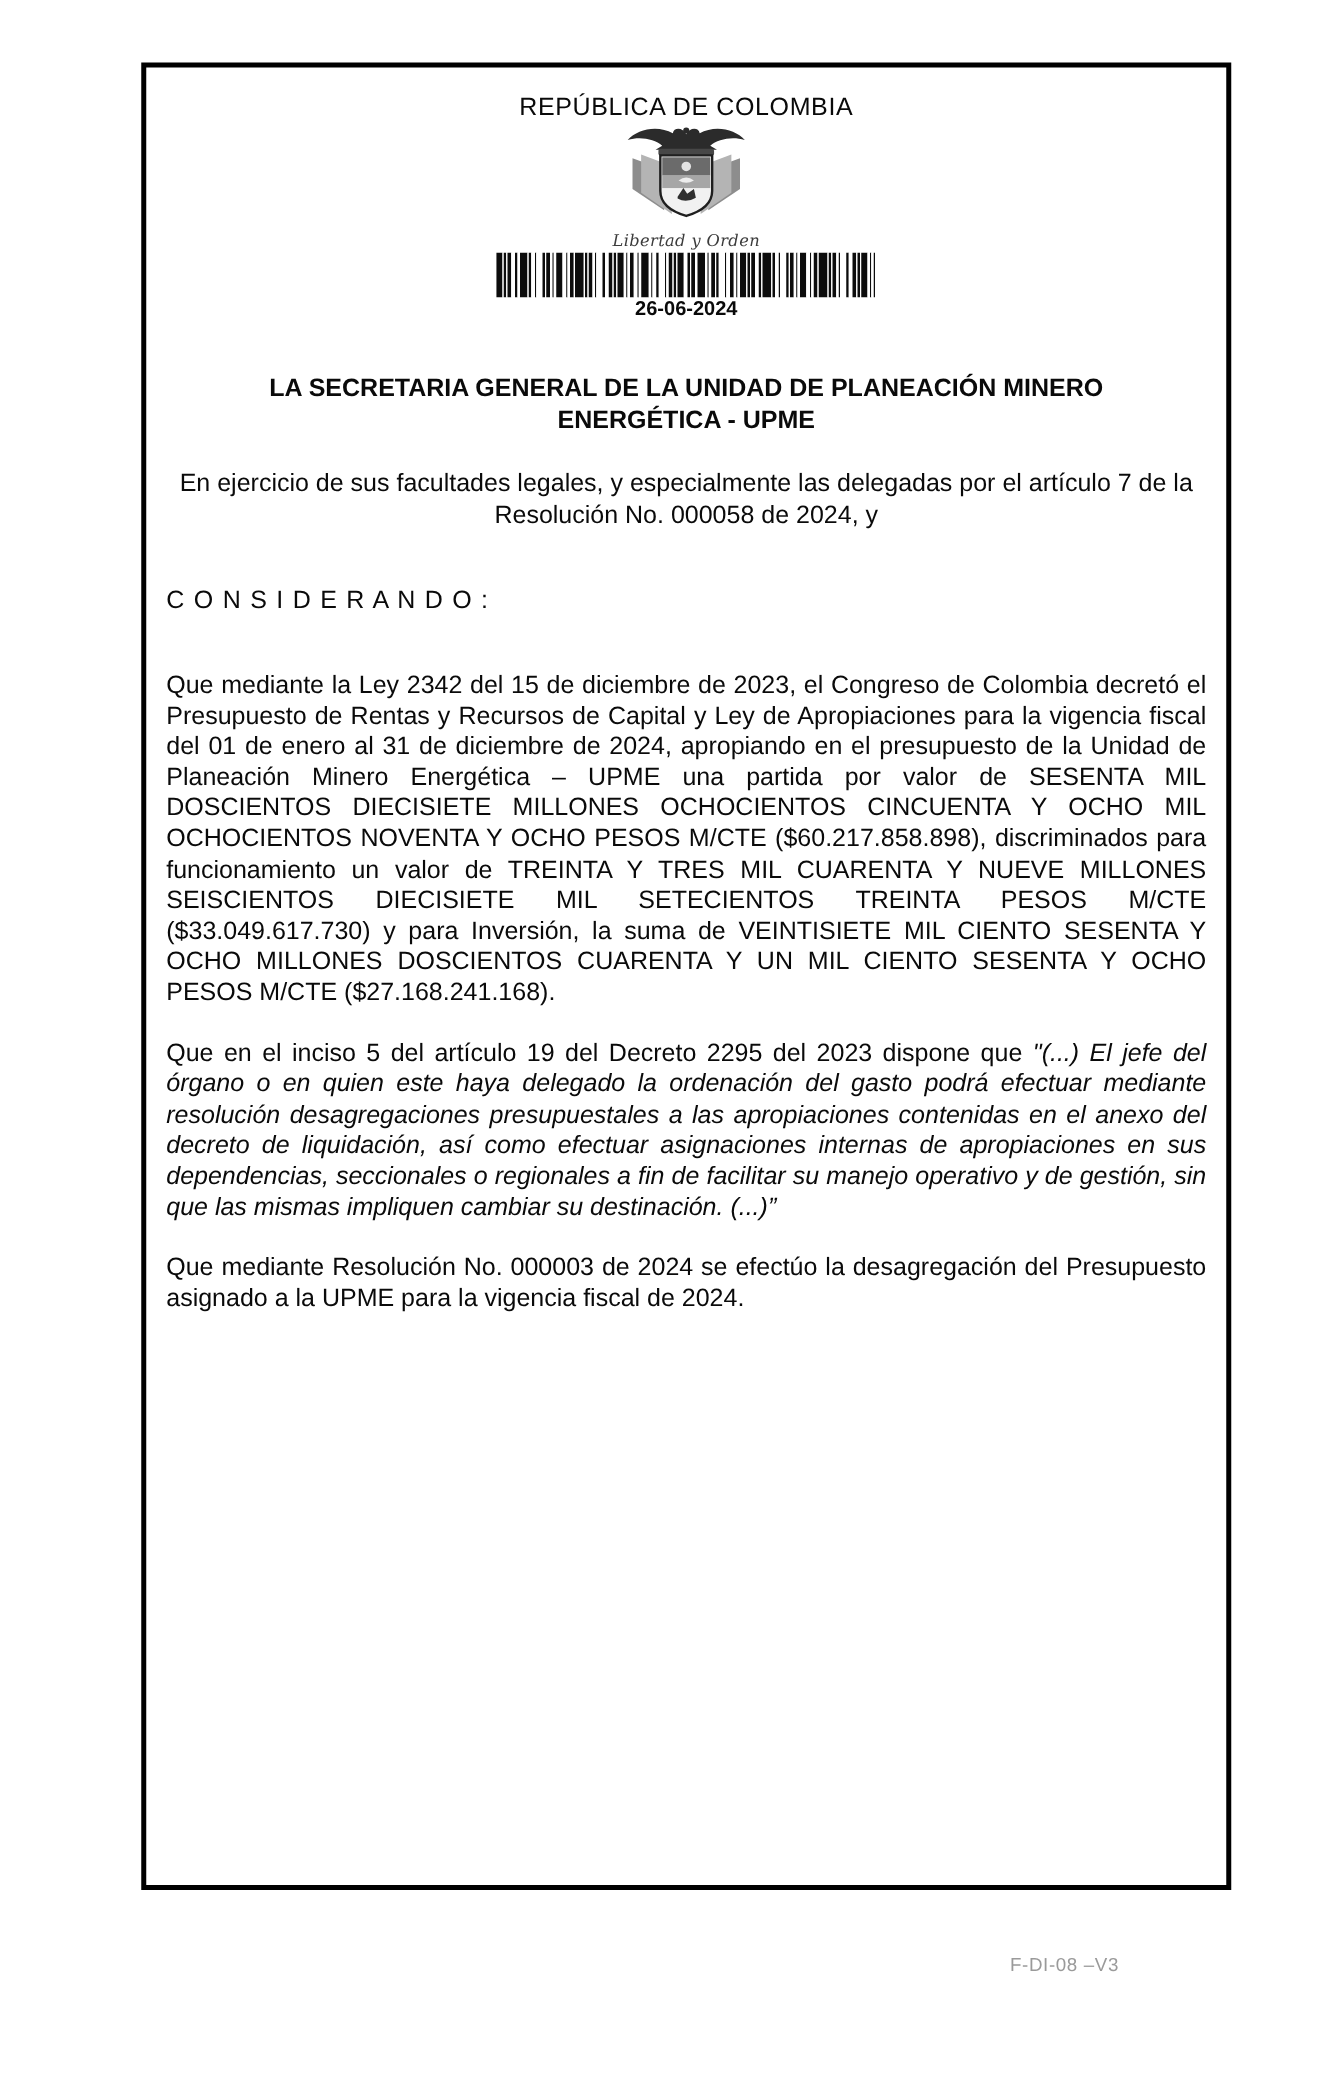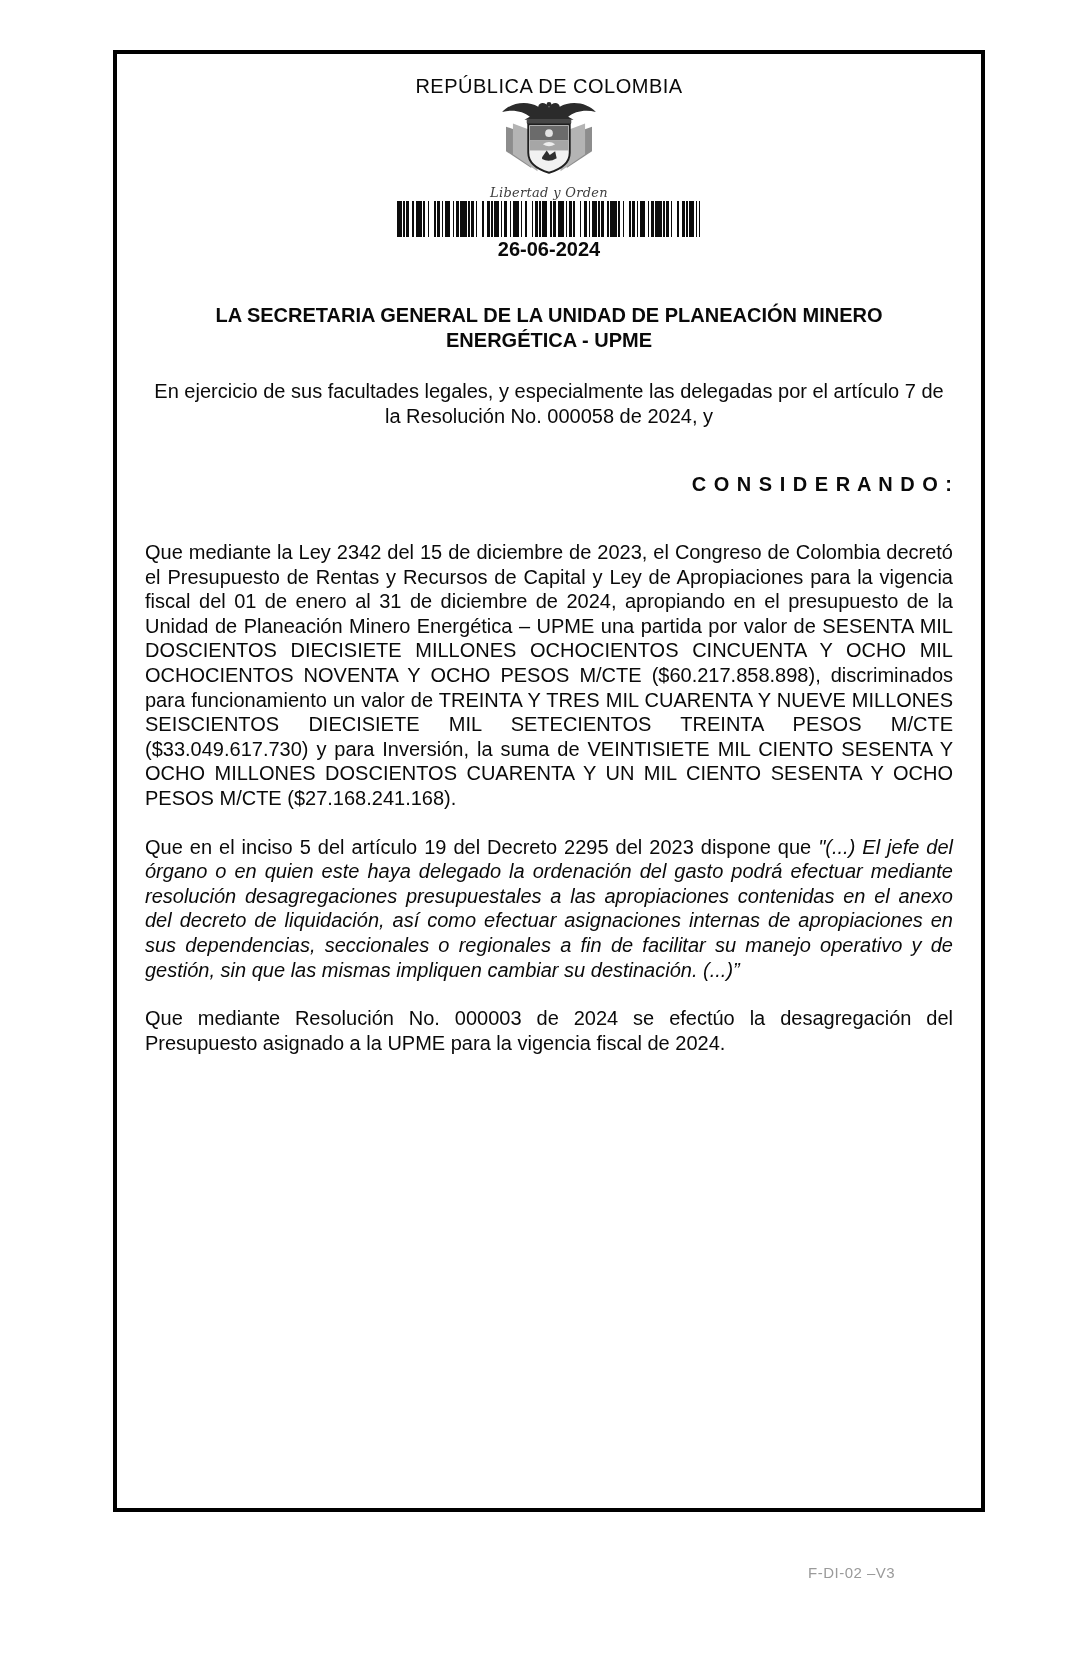--- a/index.html
+++ b/index.html
@@ -10,21 +10,21 @@
     color: #0a0a0a;
     position: relative;
     overflow: hidden;
   }
   .page { position: relative; width: 1075px; height: 1664px; background: #fff; }
   .border-box {
     position: absolute;
     left: 113px; top: 50px;
     width: 872px; height: 1462px;
     border: 4px solid #000;
-    padding: 0 28px;
+    padding: 0 16px;
     background: #fff;
   }
   .republica {
     margin-top: 20px;
     font-size: 20px;
     letter-spacing: 0.5px;
     line-height: 25px;
     text-align: center;
   }
   .coat-wrap { text-align: center; margin-top: 0; }
@@ -54,21 +54,21 @@
   .barcode {
     margin: 1px auto 0;
     width: 304px;
     height: 36px;
     display: flex;
     align-items: stretch;
     overflow: hidden;
   }
   .barcode span { height: 100%; flex: 0 0 auto; }
   .doc-date {
-    font-size: 20px;
+    font-size: 16px;
     font-weight: bold;
     text-align: center;
     margin-top: 1px;
   }
   .radicado {
     margin-top: 17px;
     font-size: 20px;
     font-weight: bold;
     text-align: center;
   }
@@ -90,22 +90,22 @@
   .faculties {
     margin: 26px auto 0;
     font-size: 20px;
     line-height: 25px;
     text-align: center;
     max-width: 812px;
   }
   .considerando {
     margin-top: 44px;
     font-size: 20px;
-    font-weight: bold;
-    text-align: right;
+    font-weight: normal;
+    text-align: left;
     letter-spacing: 1px;
   }
   .body-par {
     margin-top: 24px;
     font-size: 20px;
     line-height: 24.6px;
     text-align: justify;
   }
   .body-par.first { margin-top: 44px; }
   .quote-italic { font-style: italic; }
@@ -292,14 +292,14 @@
 
     <p class="body-par first">Que mediante la Ley 2342 del 15 de diciembre de 2023, el Congreso de Colombia decretó el Presupuesto de Rentas y Recursos de Capital y Ley de Apropiaciones para la vigencia fiscal del 01 de enero al 31 de diciembre de 2024, apropiando en el presupuesto de la Unidad de Planeación Minero Energética – UPME una partida por valor de SESENTA MIL DOSCIENTOS DIECISIETE MILLONES OCHOCIENTOS CINCUENTA Y OCHO MIL OCHOCIENTOS NOVENTA Y OCHO PESOS M/CTE ($60.217.858.898), discriminados para funcionamiento un valor de TREINTA Y TRES MIL CUARENTA Y NUEVE MILLONES SEISCIENTOS DIECISIETE MIL SETECIENTOS TREINTA PESOS M/CTE ($33.049.617.730) y para Inversión, la suma de VEINTISIETE MIL CIENTO SESENTA Y OCHO MILLONES DOSCIENTOS CUARENTA Y UN MIL CIENTO SESENTA Y OCHO PESOS M/CTE ($27.168.241.168).</p>
 
 
     <p class="body-par"><span>Que en el inciso 5 del artículo 19 del Decreto 2295 del 2023 dispone que </span><span class="quote-italic">"(...) El jefe del órgano o en quien este haya delegado la ordenación del gasto podrá efectuar mediante resolución desagregaciones presupuestales a las apropiaciones contenidas en el anexo del decreto de liquidación, así como efectuar asignaciones internas de apropiaciones en sus dependencias, seccionales o regionales a fin de facilitar su manejo operativo y de gestión, sin que las mismas impliquen cambiar su destinación. (...)”</span></p>
 
     <p class="body-par">Que mediante Resolución No. 000003 de 2024 se efectúo la desagregación del Presupuesto asignado a la UPME para la vigencia fiscal de 2024.</p>
 
   </div>
 
-  <div class="footer-code">F-DI-02 –V3</div>
+  <div class="footer-code">F-DI-08 –V3</div>
 </div>
 
 </body></html>

